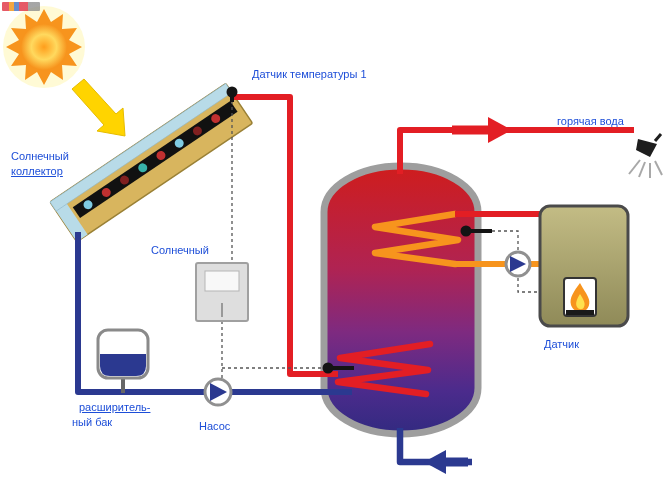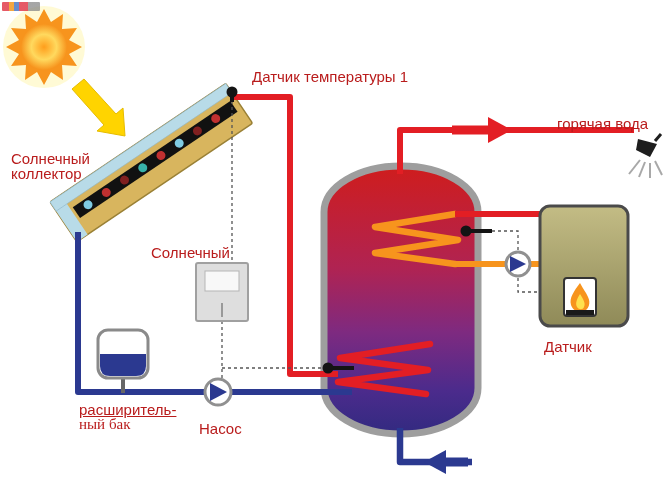--- a/index.html
+++ b/index.html
@@ -1,19 +1,19 @@
 <!DOCTYPE html>
 <html style="--hot_pipe: #e31e24; --cold_pipe: #2b3990; --boiler_loop_pipe: #f7941d; --sunlight_arrow: #ffd400; --sun: #f7941d; --tank_gradient_top: #cf1d1d; --tank_gradient_bottom: #322a80; --boiler_body_light: #c3bc85; --boiler_body_dark: #8f8a58; --collector_frame: #d8b55e; --collector_glass: #b8dbe8;"><head>
 <meta charset="utf-8">
 <style>
   html,body{margin:0;padding:0;background:#fff;}
   .stage{position:relative;width:670px;height:478px;background:#fff;overflow:hidden;
          font-family:"Liberation Sans", sans-serif;}
   svg{position:absolute;left:0;top:0;}
-  .lbl{position:absolute;font-size:15px;color:#b91c1c;white-space:nowrap;line-height:1.15;}
+  .lbl{position:absolute;font-size:11px;color:#1d4ed8;white-space:nowrap;line-height:1.15;}
   .watermark{position:absolute;left:2px;top:2px;width:38px;height:9px;opacity:.75;border-radius:1px;
     background:
       linear-gradient(90deg,#d23 0 7px,#e80 7px 12px,#36b 12px 17px,#d23 17px 26px,#888 26px 38px);}
   
   .pipe-hot{stroke:var(--hot_pipe);fill:none;}
   .pipe-cold{stroke:var(--cold_pipe);fill:none;}
   .pipe-orange{stroke:var(--boiler_loop_pipe);fill:none;}
   .fill-hot{fill:var(--hot_pipe);}
   .fill-cold{fill:var(--cold_pipe);}
   .fill-sun{fill:var(--sun);}
@@ -154,20 +154,20 @@
         <line x1="650" y1="163" x2="650" y2="178"></line>
         <line x1="655" y1="161" x2="662" y2="175"></line>
       </g>
     </g>
   </svg>
 
   <div class="watermark"></div>
 
   <div class="lbl" style="left:252px;top:68px;">Датчик температуры 1</div>
   <div class="lbl" style="left:11px;top:150px;">Солнечный</div>
-  <div class="lbl" style="left:11px;top:165px;">коллектор</div>
+  <div class="lbl" style="left:11px;top:165px;text-decoration:underline;">коллектор</div>
   <div class="lbl" style="left:537px;top:115px;padding-left:20px;">горячая вода</div>
   <div class="lbl" style="left:151px;top:244px;">Солнечный</div>
   <div class="lbl" style="left:544px;top:338px;">Датчик</div>
   <div class="lbl" style="left:79px;top:401px;text-decoration:underline;">расширитель-</div>
-  <div class="lbl" style="left:79px;top:416px;font-family:Liberation Serif, serif;">ный бак</div>
+  <div class="lbl" style="left:72px;top:416px;">ный бак</div>
   <div class="lbl" style="left:199px;top:420px;">Насос</div>
 </div>
 
 </body></html>

